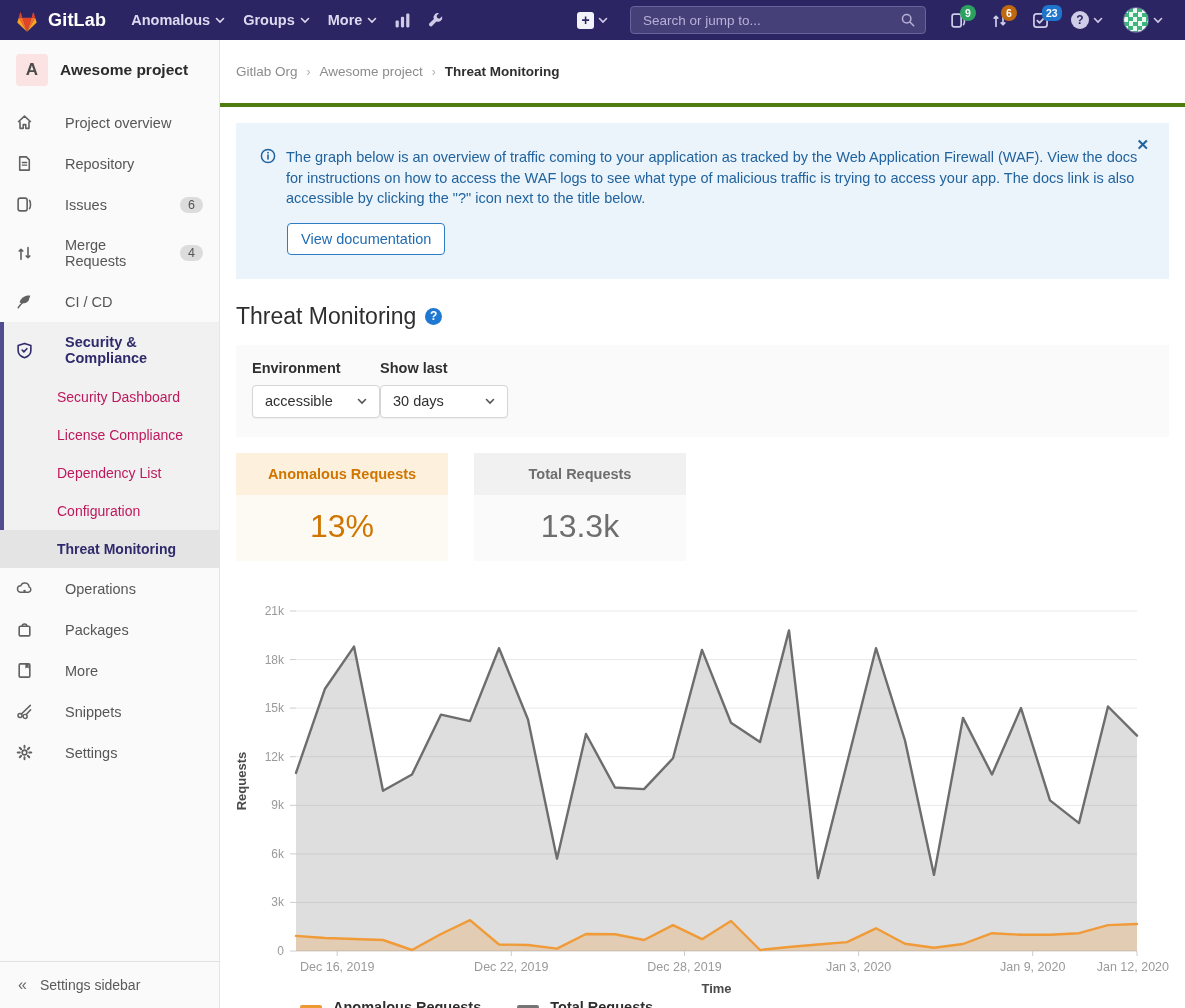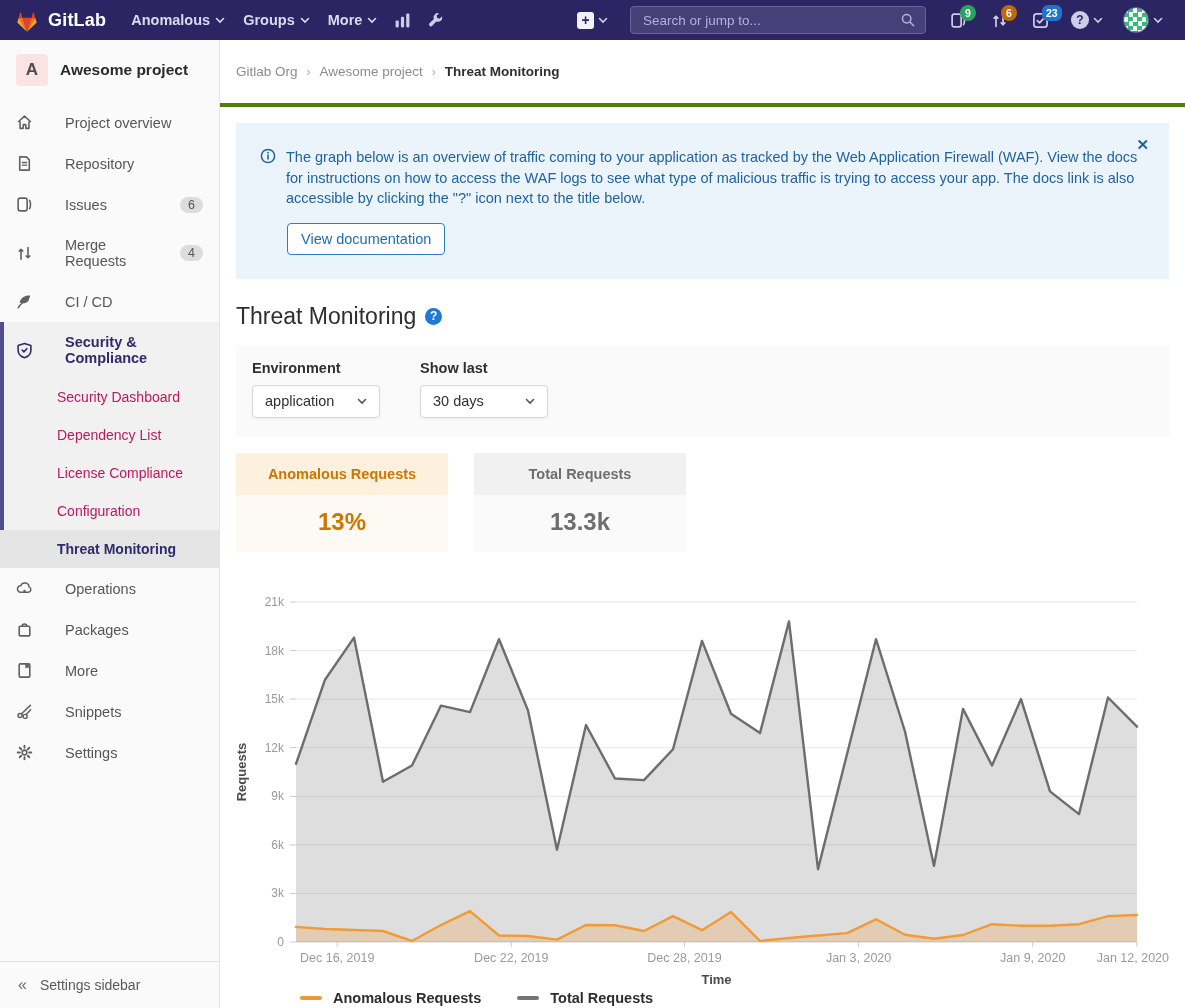--- a/index.html
+++ b/index.html
@@ -100,32 +100,32 @@
   }
   .view-doc {
     margin:14px 0 0 27px; background:#fff; border:1px solid #2e7cc4; color:#1f6cb3;
     border-radius:4px; padding:7px 13px; font-size:14.5px; cursor:pointer; font-family:inherit;
   }
   .page-title { margin:24px 0 0; display:flex; align-items:center; gap:9px; font-size:23px; font-weight:500; color:#2e2e2e; }
   .help-badge {
     width:17px; height:17px; border-radius:50%; background:#1f78d1; color:#fff; font-size:12px;
     font-weight:700; display:inline-flex; align-items:center; justify-content:center; cursor:pointer;
   }
-  .filters { margin-top:15px; background:#fafafa; padding:15px 16px 19px; display:flex; gap:40px; }
+  .filters { margin-top:15px; background:#fafafa; padding:15px 16px 19px; display:flex; }
   .filter label { display:block; font-weight:700; font-size:14.5px; color:#303030; margin-bottom:9px; }
   .select {
     width:128px; height:33px; background:#fff; border:1px solid #d6d6d6; border-radius:4px;
     display:flex; align-items:center; justify-content:space-between; padding:0 12px;
     font-size:14.5px; color:#303030; cursor:pointer; box-shadow:0 1px 2px rgba(0,0,0,.05);
   }
   .select .chev { color:#555; }
   .stats { display:flex; gap:26px; margin-top:16px; }
   .stat { width:212px; text-align:center; cursor:pointer; }
   .stat-head { padding:13px 0; font-weight:700; font-size:14.5px; }
-  .stat-val { padding:13px 0 16px; font-size:24px; font-weight:700; }
+  .stat-val { padding:13px 0 16px; font-size:32px; font-weight:400; }
   .stat.orange .stat-head { background:#fdf1dd; color:#cf7500; }
   .stat.orange .stat-val { background:#fdfaf3; color:#cf7500; }
   .stat.gray .stat-head { background:#f1f1f1; color:#6e6e6e; }
   .stat.gray .stat-val { background:#fafafa; color:#6e6e6e; }
   #chart { margin-top:28px; }
   .legend { display:flex; align-items:center; gap:36px; margin:2px 0 0 64px; }
   .legend-item { display:flex; align-items:center; gap:11px; font-weight:700; font-size:14.5px; color:#2e2e2e; cursor:pointer; }
   .dash { width:22px; height:4px; border-radius:2px; display:inline-block; }
 </style>
 </head>
@@ -285,22 +285,22 @@
       <div class="side-item section-title">
         <span class="sicon">
             <svg width="17" height="17" viewBox="0 0 16 16">
               <path d="M8 1.3 14 3.3V8c0 3.5-2.6 5.7-6 6.8C4.6 13.7 2 11.5 2 8V3.3z" fill="none" stroke="currentColor" stroke-width="1.5" stroke-linejoin="round"></path>
               <path d="m5.8 7.6 1.6 1.7 2.8-3" fill="none" stroke="currentColor" stroke-width="1.5" stroke-linecap="round" stroke-linejoin="round"></path>
             </svg>
           </span>
         <span>Security &amp; Compliance</span>
       </div>
       <div class="sub-item">Security Dashboard</div>
+      <div class="sub-item">License Compliance</div>
       <div class="sub-item">Dependency List</div>
-      <div class="sub-item">License Compliance</div>
       <div class="sub-item">Configuration</div>
       <div class="sub-item active">Threat Monitoring</div>
     </div>
 
     <div class="side-item">
       <span class="sicon">
           <svg width="17" height="17" viewBox="0 0 16 16">
             <path d="M4.3 11.5a3 3 0 0 1 .2-6 4 4 0 0 1 7.8 1 2.6 2.6 0 0 1-.6 5H4.3z" fill="none" stroke="currentColor" stroke-width="1.4" stroke-linejoin="round"></path>
             <circle cx="8" cy="10.3" r="1.2" fill="currentColor"></circle>
           </svg>
@@ -380,21 +380,21 @@
 
     <h2 class="page-title">
       <span>Threat Monitoring</span>
       <span class="help-badge">?</span>
     </h2>
 
     <div class="filters">
       <div class="filter">
         <label>Environment</label>
         <div class="select">
-          <span>application</span>
+          <span>accessible</span>
           <svg class="chev" viewBox="0 0 10 10">
               <path d="M1.5 3.5 5 7l3.5-3.5" fill="none" stroke="currentColor" stroke-width="1.6" stroke-linecap="round"></path>
             </svg>
         </div>
       </div>
       <div class="filter">
         <label>Show last</label>
         <div class="select">
           <span>30 days</span>
           <svg class="chev" viewBox="0 0 10 10">

